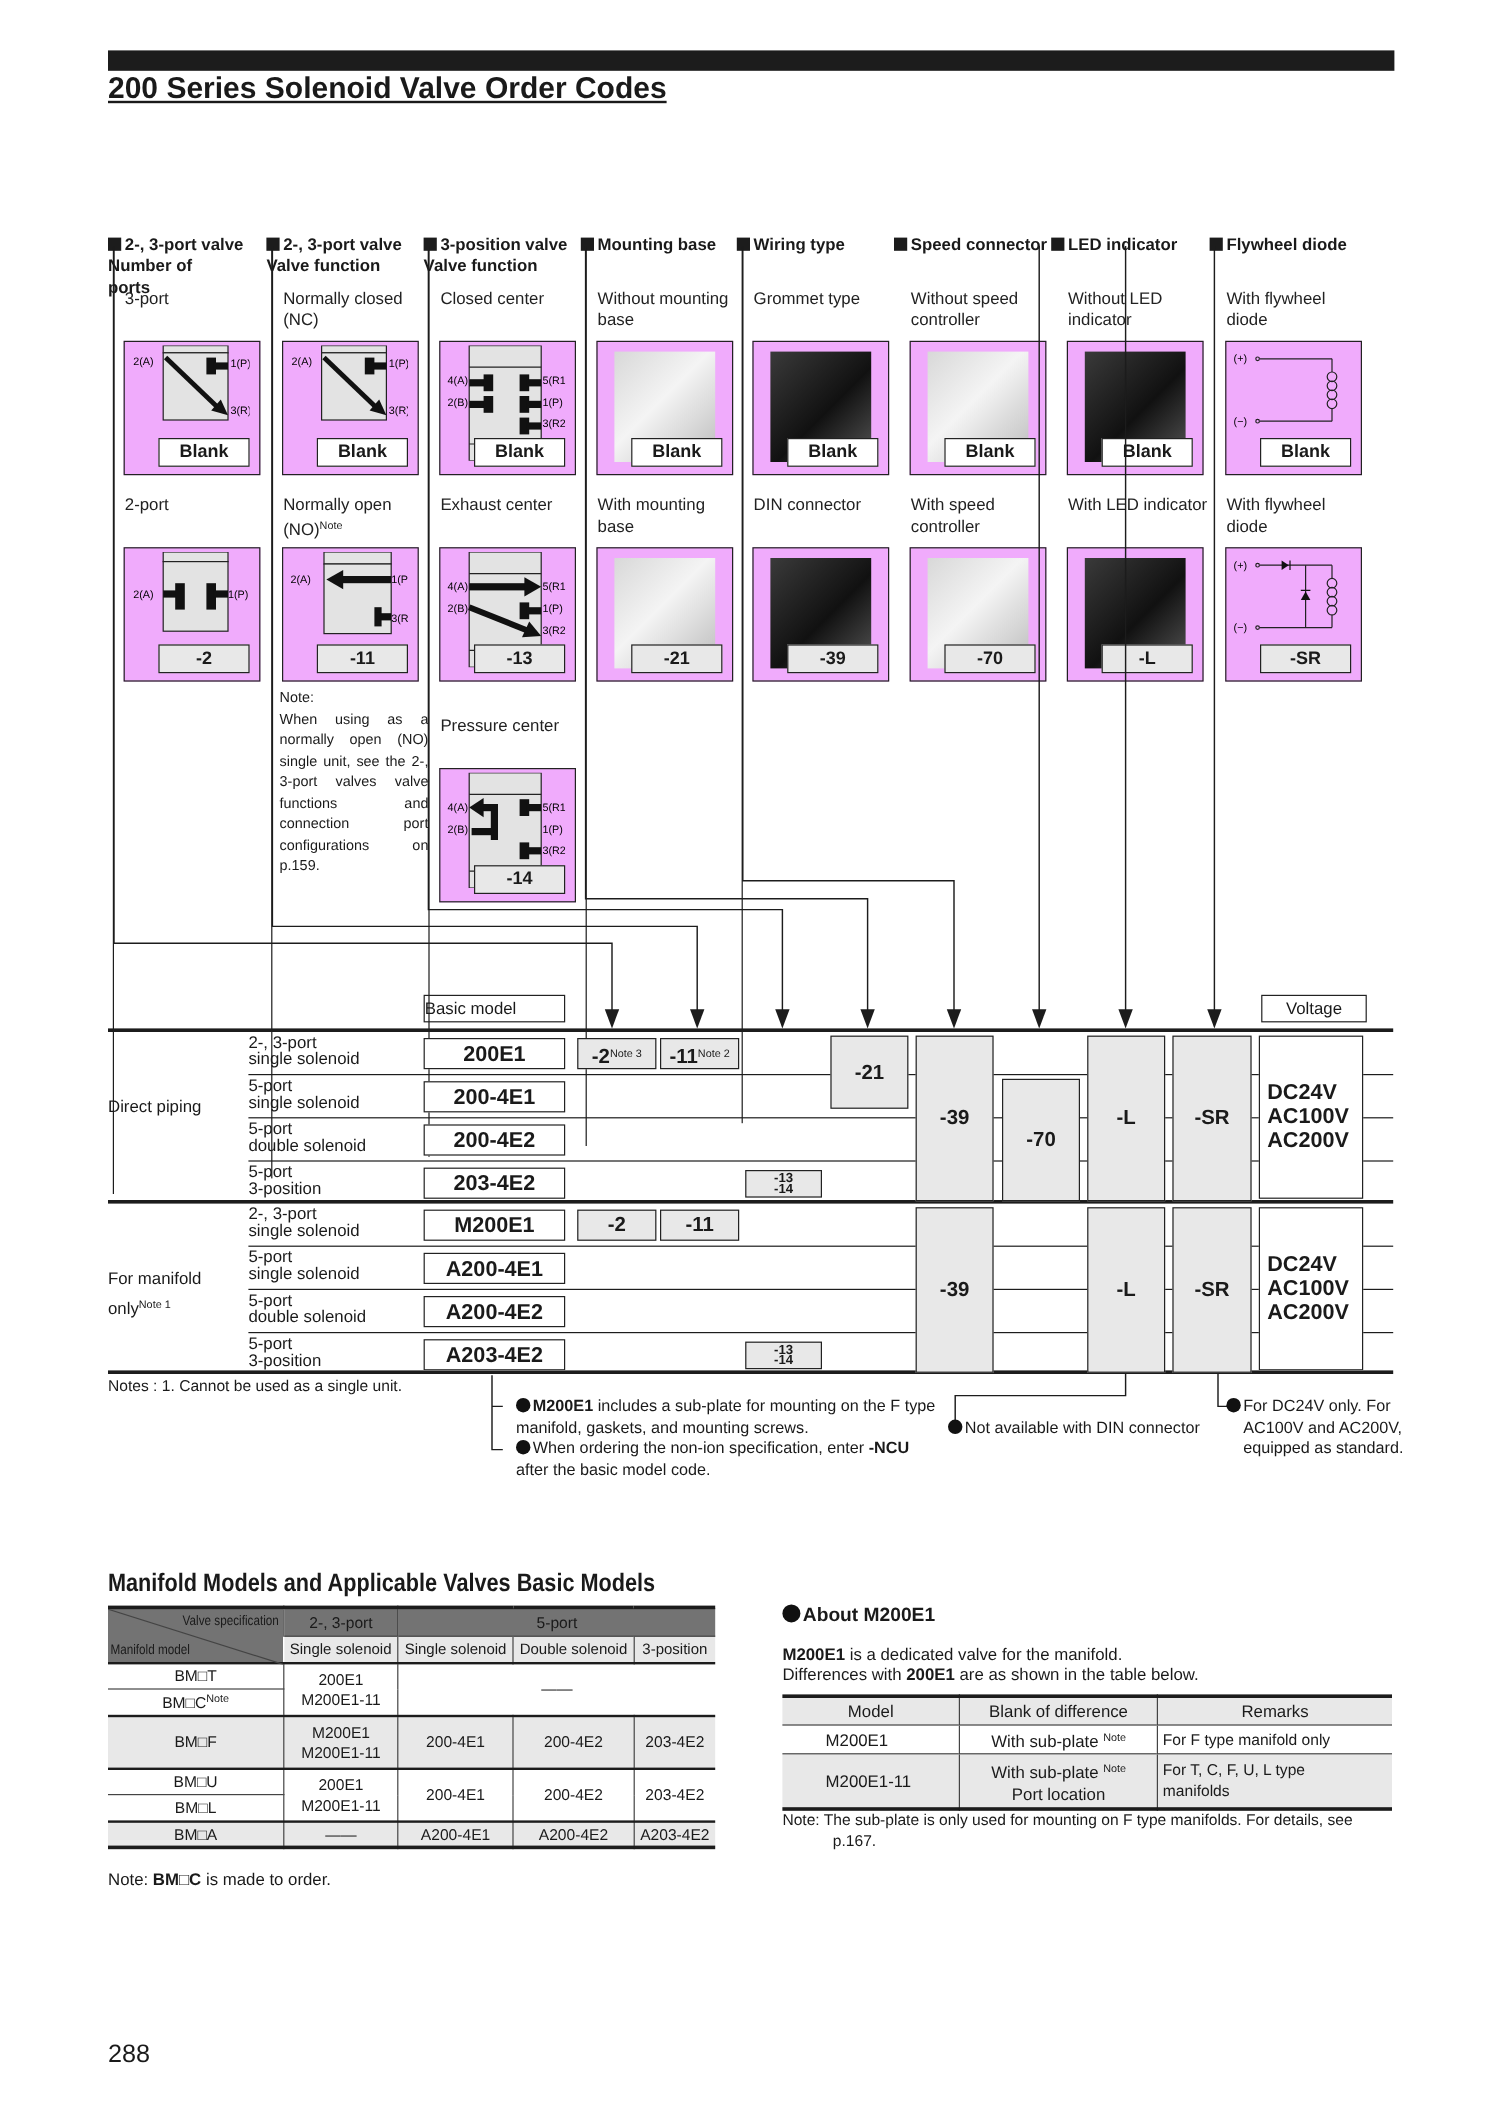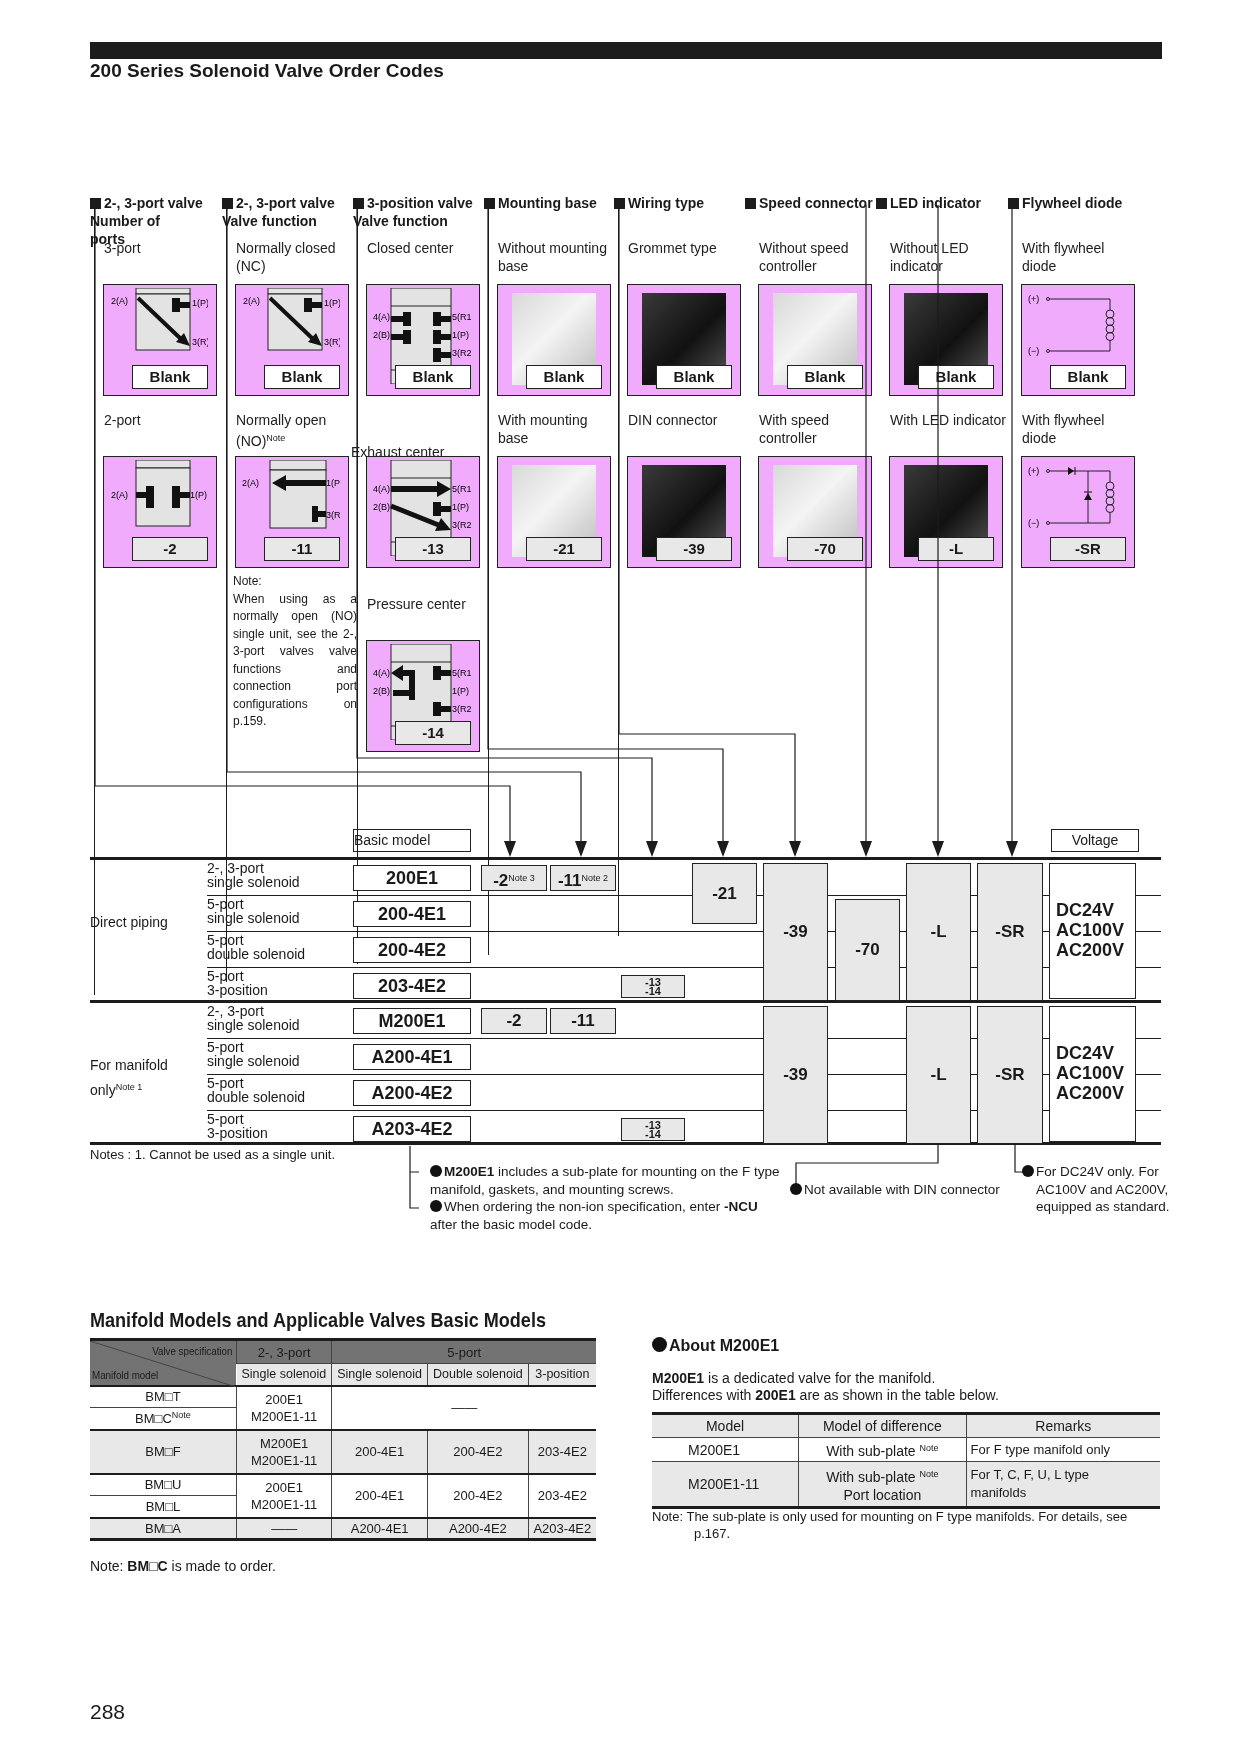--- a/index.html
+++ b/index.html
@@ -1,19 +1,19 @@
 <!DOCTYPE html>
 <html><head>
 <meta charset="utf-8">
 <style>
   html,body{margin:0;padding:0;background:#fff;}
   body{width:1240px;height:1752px;position:relative;overflow:hidden;font-family:"Liberation Sans",sans-serif;color:#1a1a1a;}
   .abs{position:absolute;}
   .topbar{left:90px;top:42px;width:1072px;height:17px;background:#1c1c1c;}
-  .title{left:90px;top:60px;font-size:19px;font-weight:bold;}
+  .title{left:90px;top:60px;font-size:25px;font-weight:bold;text-decoration:underline;}
   .colhead{font-size:14px;font-weight:bold;line-height:18px;}
   .colhead .sq{display:inline-block;width:11px;height:11px;background:#1c1c1c;margin-right:3px;vertical-align:-1px;}
   .vline{background:#1c1c1c;width:1px;}
   .hline{background:#1c1c1c;height:1px;}
   .opt{font-size:14px;line-height:18px;color:#222;}
   .card{border:1px solid #222;background:#f0abfc;width:112px;height:110px;}
   .code{position:absolute;right:8px;bottom:6px;width:74px;height:22px;border:1px solid #222;font-weight:bold;font-size:15px;text-align:center;line-height:22px;}
   .code.blank{background:#fff;}
   .code.dash{background:#e8e8e8;}
   .photo{position:absolute;left:14px;top:8px;width:84px;height:92px;background:linear-gradient(135deg,#d8d8d8,#f4f4f4 45%,#bcbcbc);}
@@ -133,21 +133,21 @@
           <rect x="62" y="60" width="8" height="14" fill="#111"></rect>
           <rect x="68" y="64" width="12" height="6" fill="#111"></rect>
           <text x="2" y="32">4(A)</text>
           <text x="2" y="50">2(B)</text>
           <text x="81" y="32">5(R1)</text>
           <text x="81" y="50">1(P)</text>
           <text x="81" y="68">3(R2)</text>
         </svg></div>
       <div class="code blank">Blank</div>
     </div>
-    <div class="abs opt" style="left: 351px; top: 411px; width: 118px; margin-top: 32px;"><span>Exhaust center</span></div>
+    <div class="abs opt" style="left: 367px; top: 411px; width: 118px;"><span>Exhaust center</span></div>
     <div class="abs card" style="left: 366px; top: 456px;">
       <div style="position: absolute; left: 4px; top: 3px;"><svg width="100" height="96" viewBox="0 0 100 96" xmlns="http://www.w3.org/2000/svg" font-family="Liberation Sans" font-size="9">
           <rect x="20" y="0" width="60" height="96" fill="#e3e3e3" stroke="#222"></rect>
           <line x1="20" y1="18" x2="80" y2="18" stroke="#222"></line>
           <line x1="20" y1="82" x2="80" y2="82" stroke="#222"></line>
           <rect x="20" y="26" width="48" height="6" fill="#111"></rect>
           <polygon points="80,29 66,21 66,37" fill="#111"></polygon>
           <line x1="20" y1="46" x2="70" y2="66" stroke="#111" stroke-width="5"></line>
           <polygon points="80,70 64,71 70,58" fill="#111"></polygon>
           <rect x="62" y="42" width="8" height="14" fill="#111"></rect>
@@ -472,21 +472,21 @@
 <div class="abs" style="left:652px;top:1337px;font-size:16px;font-weight:bold;"><span class="bullet" style="width:15px;height:15px"></span><span>About M200E1</span></div>
 <div class="abs" style="left:652px;top:1370px;font-size:14px;line-height:17px;">
   <div><b>M200E1</b><span> is a dedicated valve for the manifold.</span></div>
   <div><span>Differences with </span><b>200E1</b><span> are as shown in the table below.</span></div>
 </div>
 <div class="abs" style="left:652px;top:1412px;width:508px;" id="atab">
     <table class="mtab" style="width:100%;border-top:3px solid #1c1c1c;border-bottom:3px solid #1c1c1c;font-size:14px;">
       <tbody>
         <tr style="background:#e8e8e8;height:24px;">
           <th>Model</th>
-          <th>Model of difference</th>
+          <th>Blank of difference</th>
           <th>Remarks</th>
         </tr>
         <tr style="background:#fff;height:24px;border-top:1px solid #444">
           <td style="text-align:left;padding-left:36px">M200E1</td>
           <td style="line-height:18px">
             <div><span>With sub-plate</span> <span class="sup">Note</span></div>
           </td>
           <td style="text-align:left;line-height:18px;font-size:13px">
             <div>For F type manifold only</div>
           </td>

